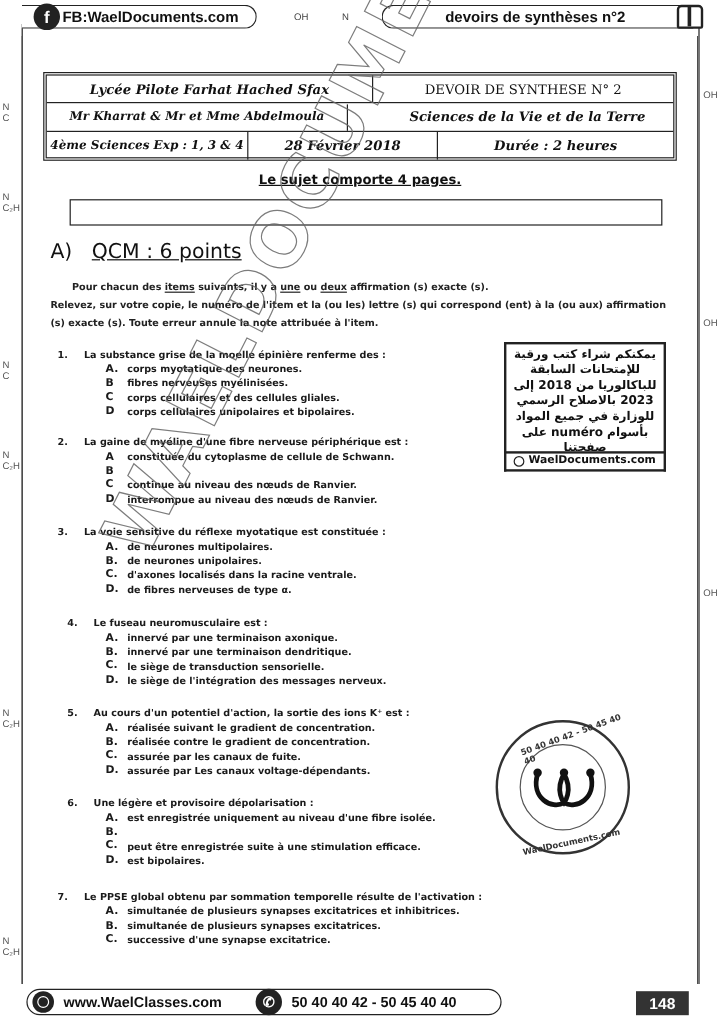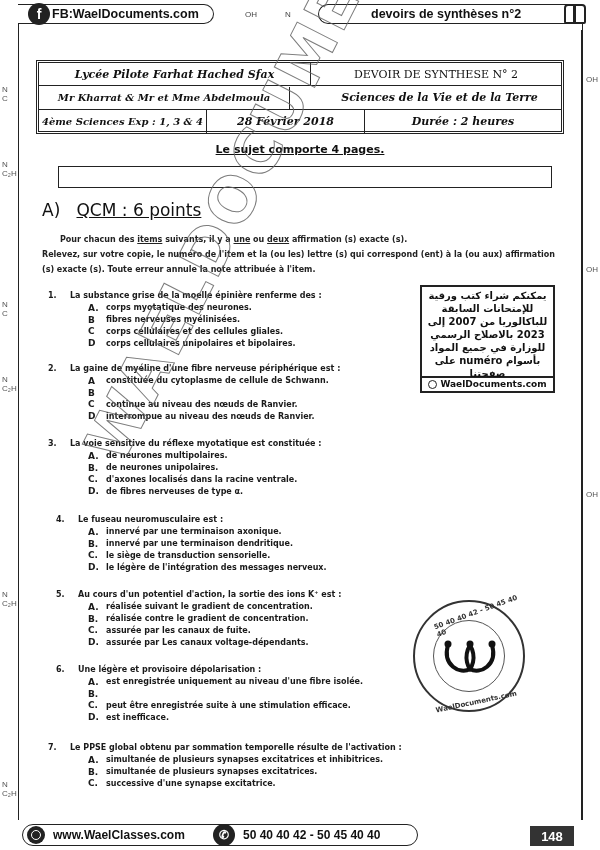--- a/index.html
+++ b/index.html
@@ -225,21 +225,21 @@
     <div class="opt">
         <span class="opt-letter">B.</span>
         <span class="opt-text">innervé par une terminaison dendritique.</span>
       </div>
     <div class="opt">
         <span class="opt-letter">C.</span>
         <span class="opt-text">le siège de transduction sensorielle.</span>
       </div>
     <div class="opt">
         <span class="opt-letter">D.</span>
-        <span class="opt-text">le légère de l'intégration des messages nerveux.</span>
+        <span class="opt-text">le siège de l'intégration des messages nerveux.</span>
       </div>
   </div>
 </div>
 
 <div class="question" style="left:56px;top:590px;">
   <div class="q-head">
       <span class="q-num">5.</span>
       <span>Au cours d'un potentiel d'action, la sortie des ions K⁺ est :</span>
     </div>
   <div class="q-opts" style="margin-left:32px;">
@@ -274,21 +274,21 @@
       </div>
     <div class="opt">
         <span class="opt-letter">B.</span>
       </div>
     <div class="opt">
         <span class="opt-letter">C.</span>
         <span class="opt-text">peut être enregistrée suite à une stimulation efficace.</span>
       </div>
     <div class="opt">
         <span class="opt-letter">D.</span>
-        <span class="opt-text">est inefficace.</span>
+        <span class="opt-text">est bipolaires.</span>
       </div>
   </div>
 </div>
 
 <div class="question" style="left:48px;top:743px;">
   <div class="q-head">
       <span class="q-num">7.</span>
       <span>Le PPSE global obtenu par sommation temporelle résulte de l'activation :</span>
     </div>
   <div class="q-opts">
@@ -303,21 +303,21 @@
     <div class="opt">
         <span class="opt-letter">C.</span>
         <span class="opt-text">successive d'une synapse excitatrice.</span>
       </div>
   </div>
 </div>
 
 <div class="ad-box">
   <div>يمكنكم شراء كتب ورقية</div>
   <div>للإمتحانات السابقة</div>
-  <div>للباكالوريا من 2007 إلى</div>
+  <div>للباكالوريا من 2018 إلى</div>
   <div>2023 بالاصلاح الرسمي</div>
   <div>للوزارة في جميع المواد</div>
   <div>بأسوام numéro على صفحتنا</div>
 </div>
 <div class="ad-link">
   <span style="display:inline-block;width:9px;height:9px;border:1.5px solid #222;border-radius:50%;margin-right:3px;"></span>
   <span>WaelDocuments.com</span>
 </div>
 
 <div class="stamp">

